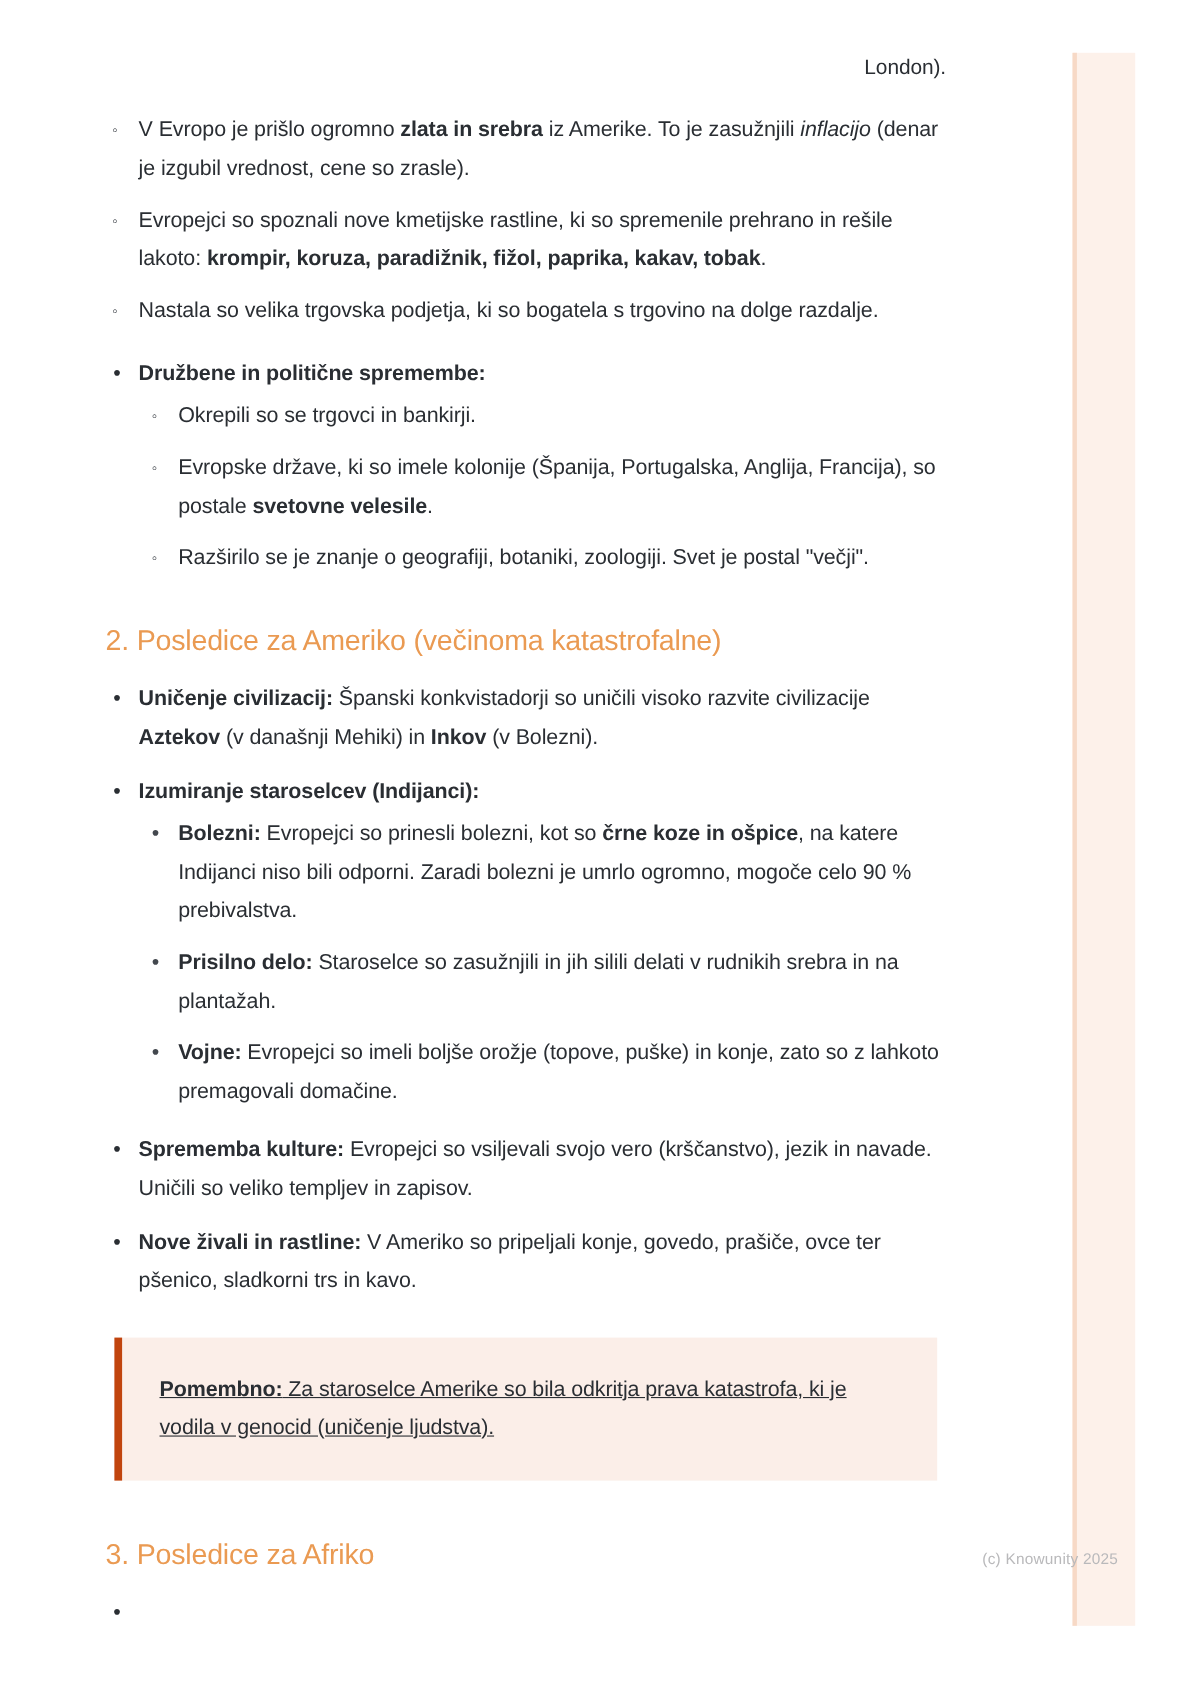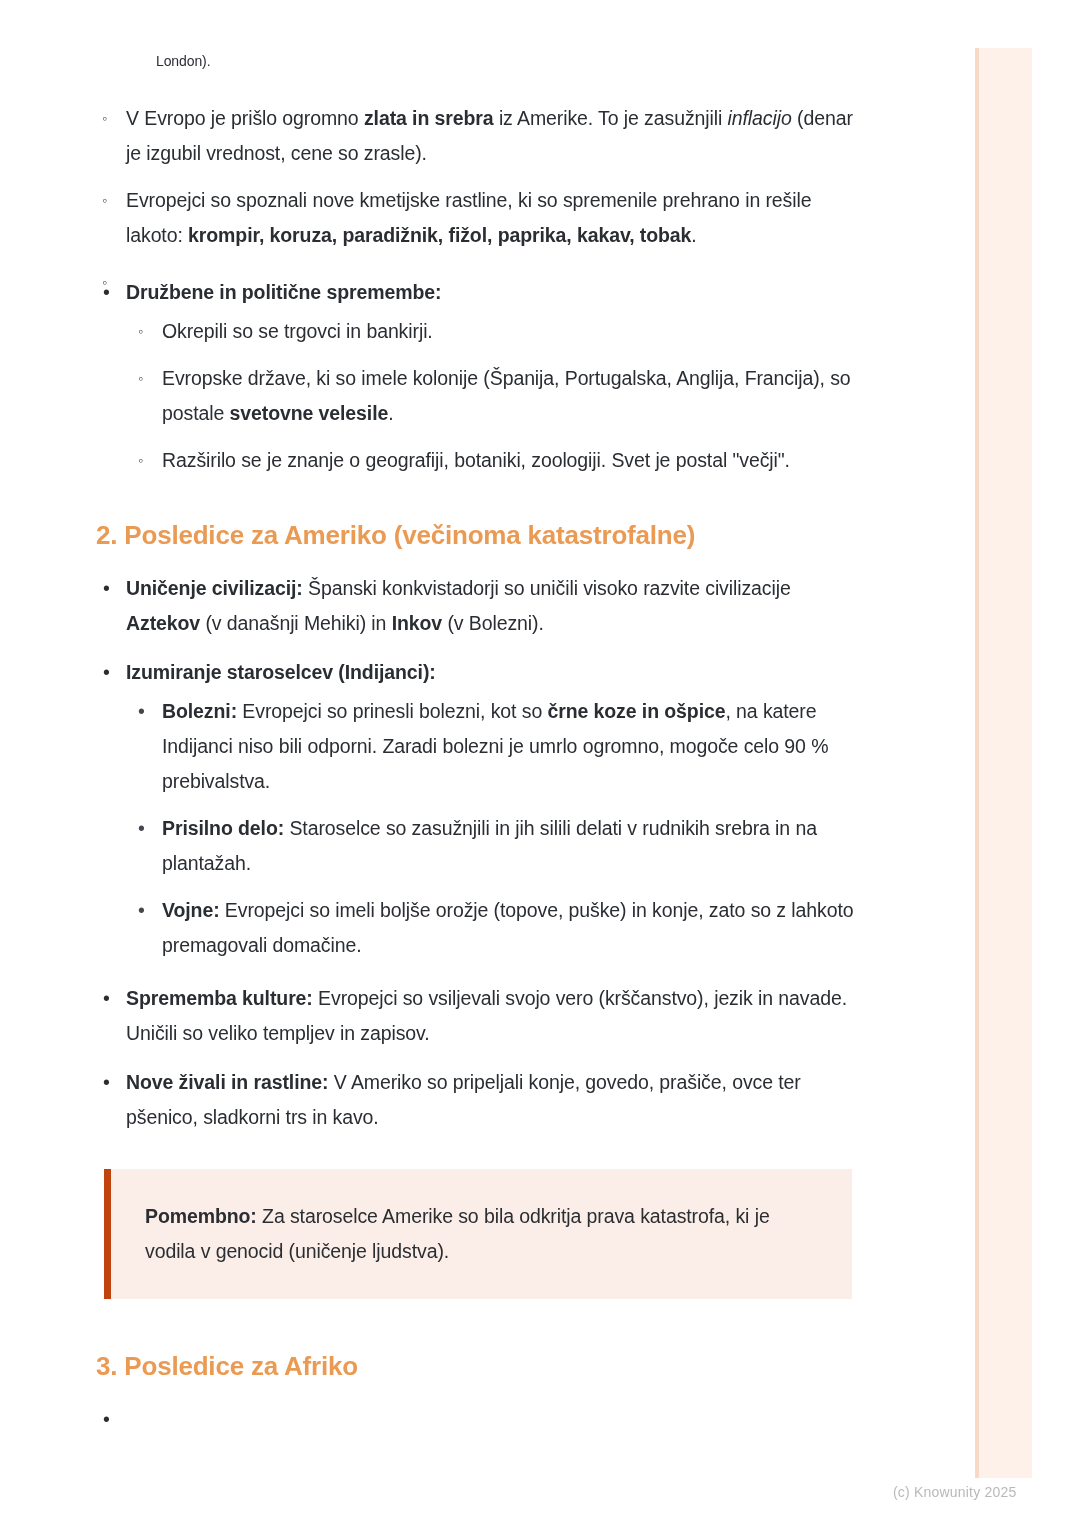--- a/index.html
+++ b/index.html
@@ -93,65 +93,67 @@
     color: #43484e;
   }
 
   ul.lvl2 {
     margin-top: 10px;
     margin-left: 36px;
   }
 
   
   .orphan-line {
-    font-size: 14px;
+    font-size: 19px;
     line-height: 35px;
     margin: 0 0 22px 60px;
     letter-spacing: -0.1px;
+    text-align: right;
   }
 
   
   .group-gap {
     height: 10px;
   }
 
   
   h2.section-heading {
     font-size: 26px;
-    font-weight: 700;
+    font-weight: 400;
     color: #ea9a52;
     margin: 42px 0 20px 0;
     letter-spacing: -0.2px;
   }
   h2.section-heading.second {
     margin-top: 52px;
   }
 
   
   .callout {
     position: relative;
     margin: 34px 0 0 8px;
     background: #fbeee8;
     border-left: 7px solid #c1440e;
     padding: 30px 34px 30px 34px;
     box-sizing: border-box;
     width: 748px;
+    text-decoration: underline;
   }
   .callout p {
     margin: 0;
     font-size: 19.5px;
     line-height: 35px;
     letter-spacing: -0.1px;
   }
 
   
   .watermark {
     position: absolute;
     left: 893px;
-    top: 1484px;
+    top: 1409px;
     font-size: 14px;
     color: #b9b9bb;
     letter-spacing: 0.2px;
     white-space: nowrap;
   }
 
   b, strong { font-weight: 700; text-align: right; }
   i, em { font-style: italic; }
 </style>
 </head>
@@ -172,20 +174,21 @@
         <span><span>V Evropo je prišlo ogromno </span><b>zlata in srebra</b><span> iz Amerike. To je zasužnjili </span><i>inflacijo</i><span> (denar je izgubil vrednost, cene so zrasle).</span></span>
       </li>
 
       <li class="item lvl2">
         <span class="marker">◦</span>
         <span><span>Evropejci so spoznali nove kmetijske rastline, ki so spremenile prehrano in rešile lakoto: </span><b>krompir, koruza, paradižnik, fižol, paprika, kakav, tobak</b><span>.</span></span>
       </li>
 
       <li class="item lvl2">
         <span class="marker">◦</span>
+        <span>Nastala so velika trgovska podjetja, ki so bogatela s trgovino na dolge razdalje.</span>
       </li>
 
     </ul>
 
     <div class="group-gap"></div>
 
     <ul class="lvl1">
       <li class="item lvl1">
         <span class="marker">•</span>
         <span><b>Družbene in politične spremembe:</b></span>

